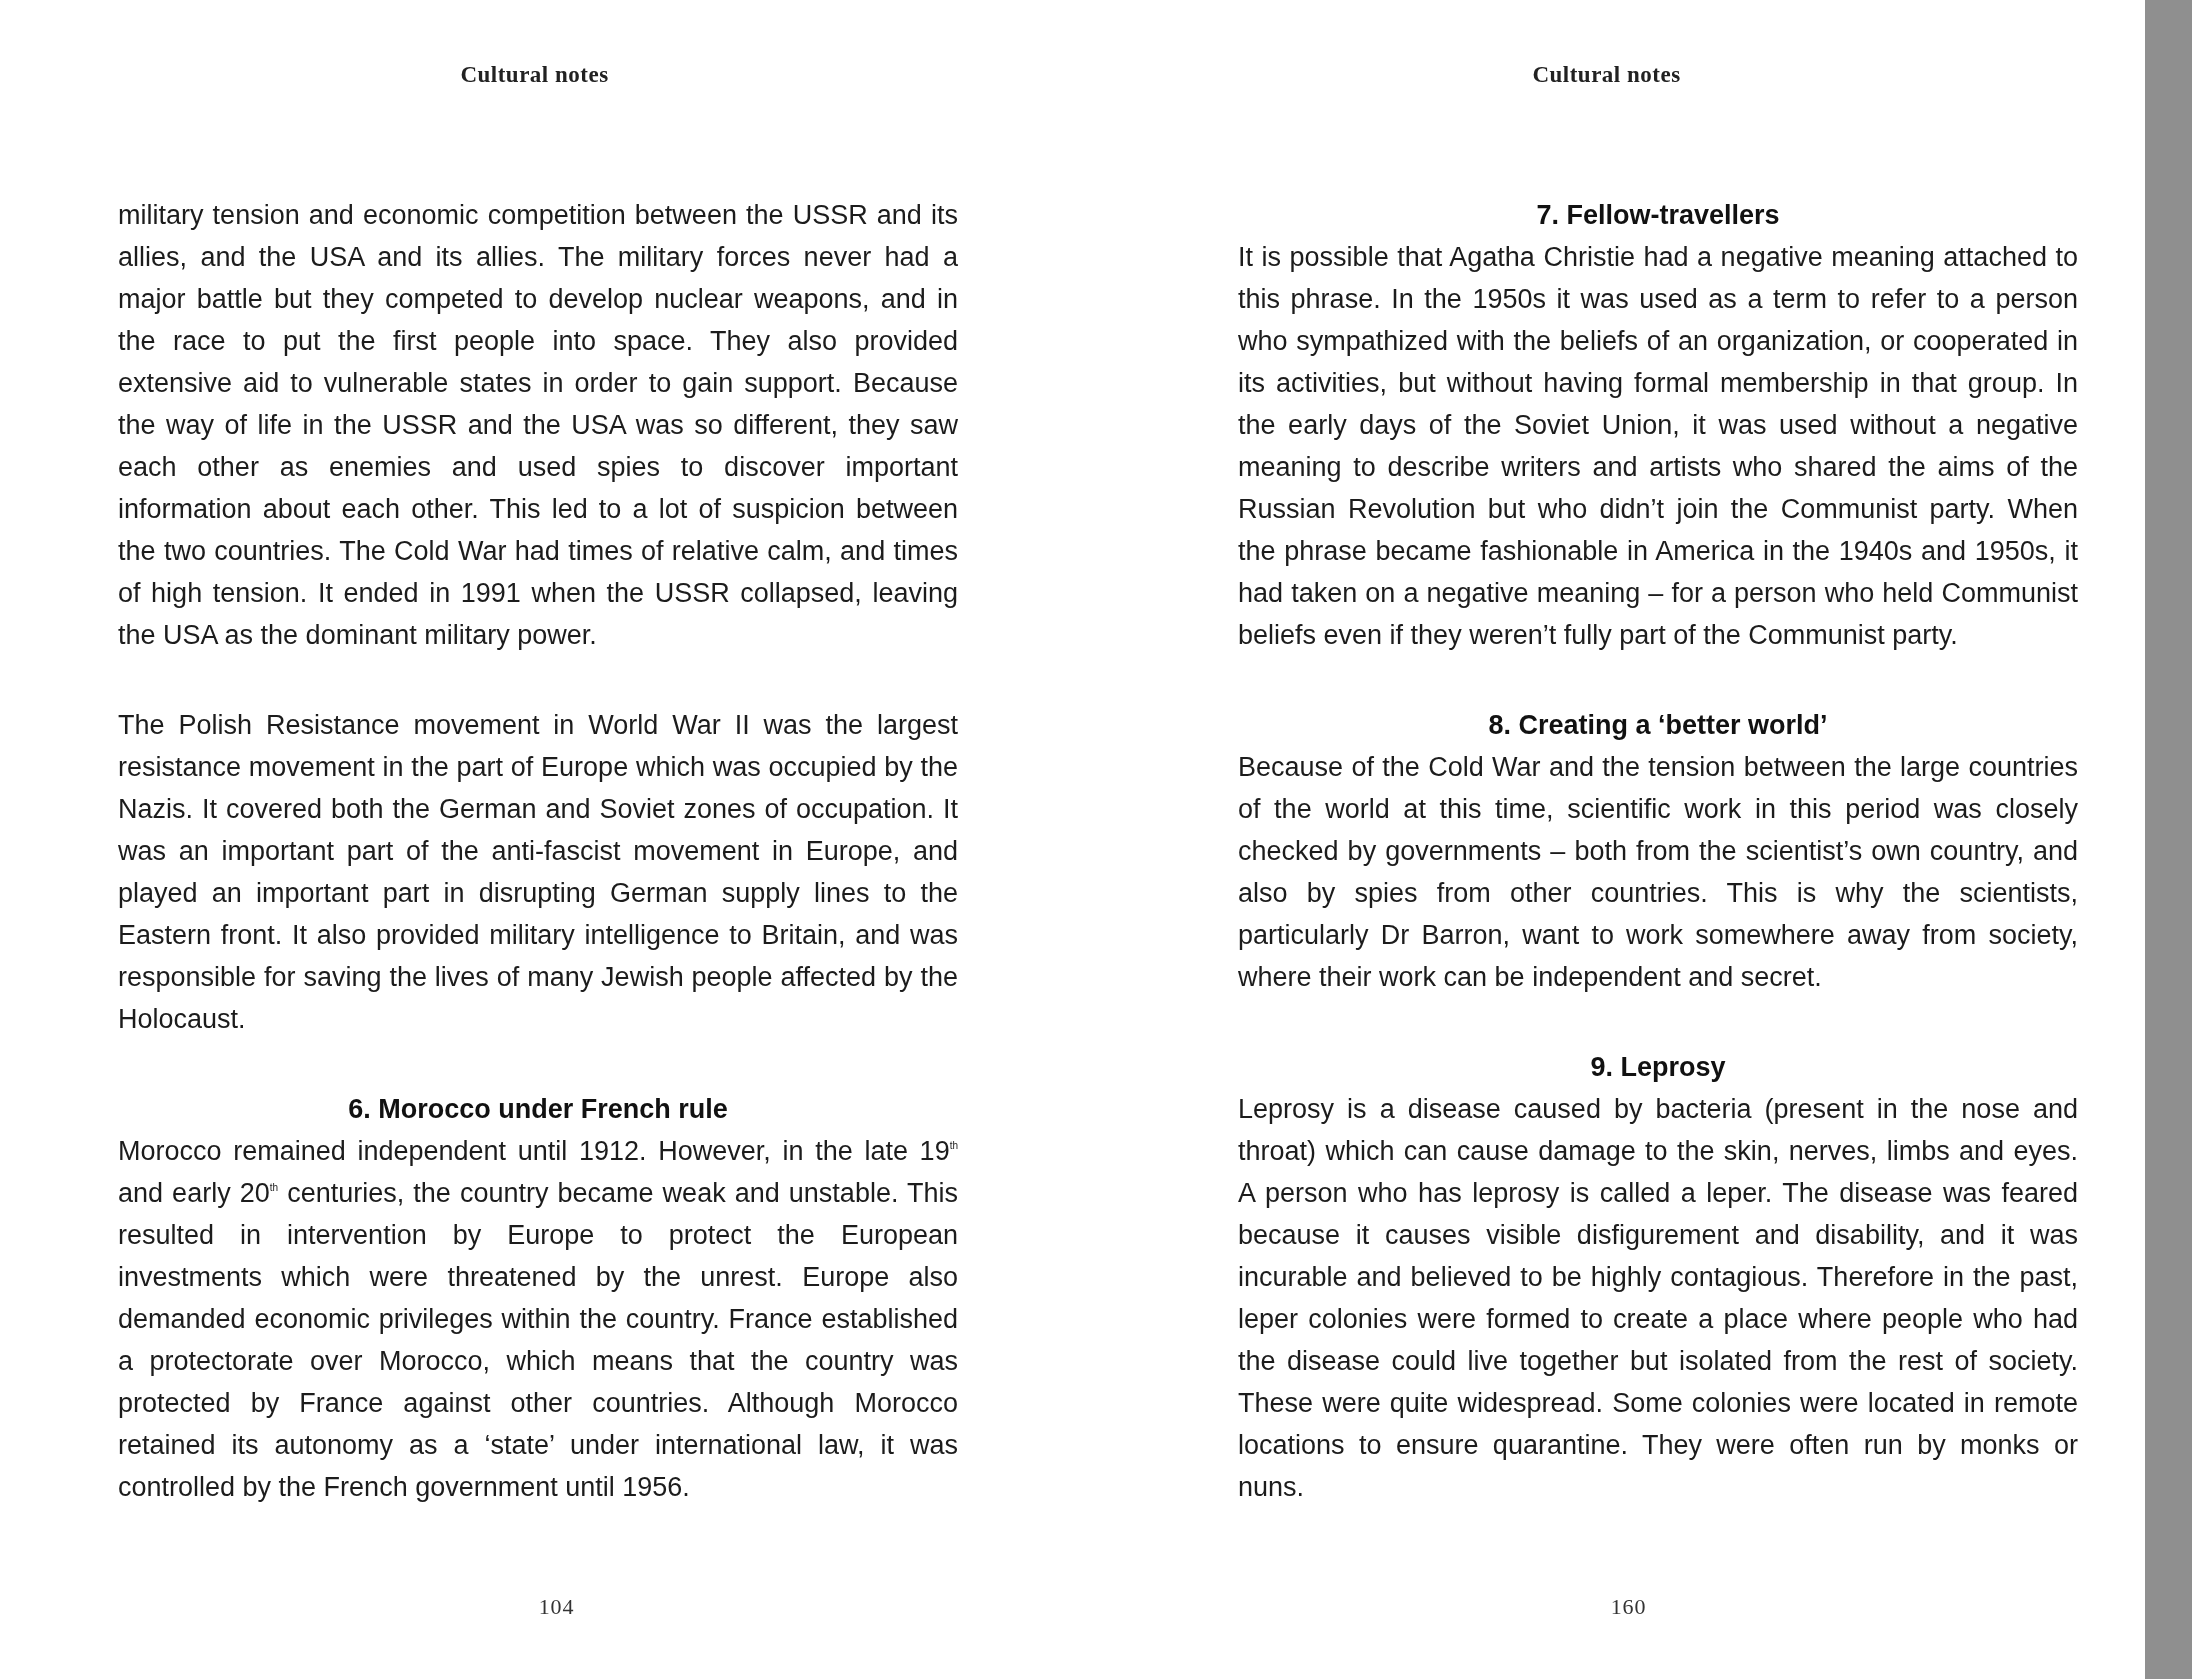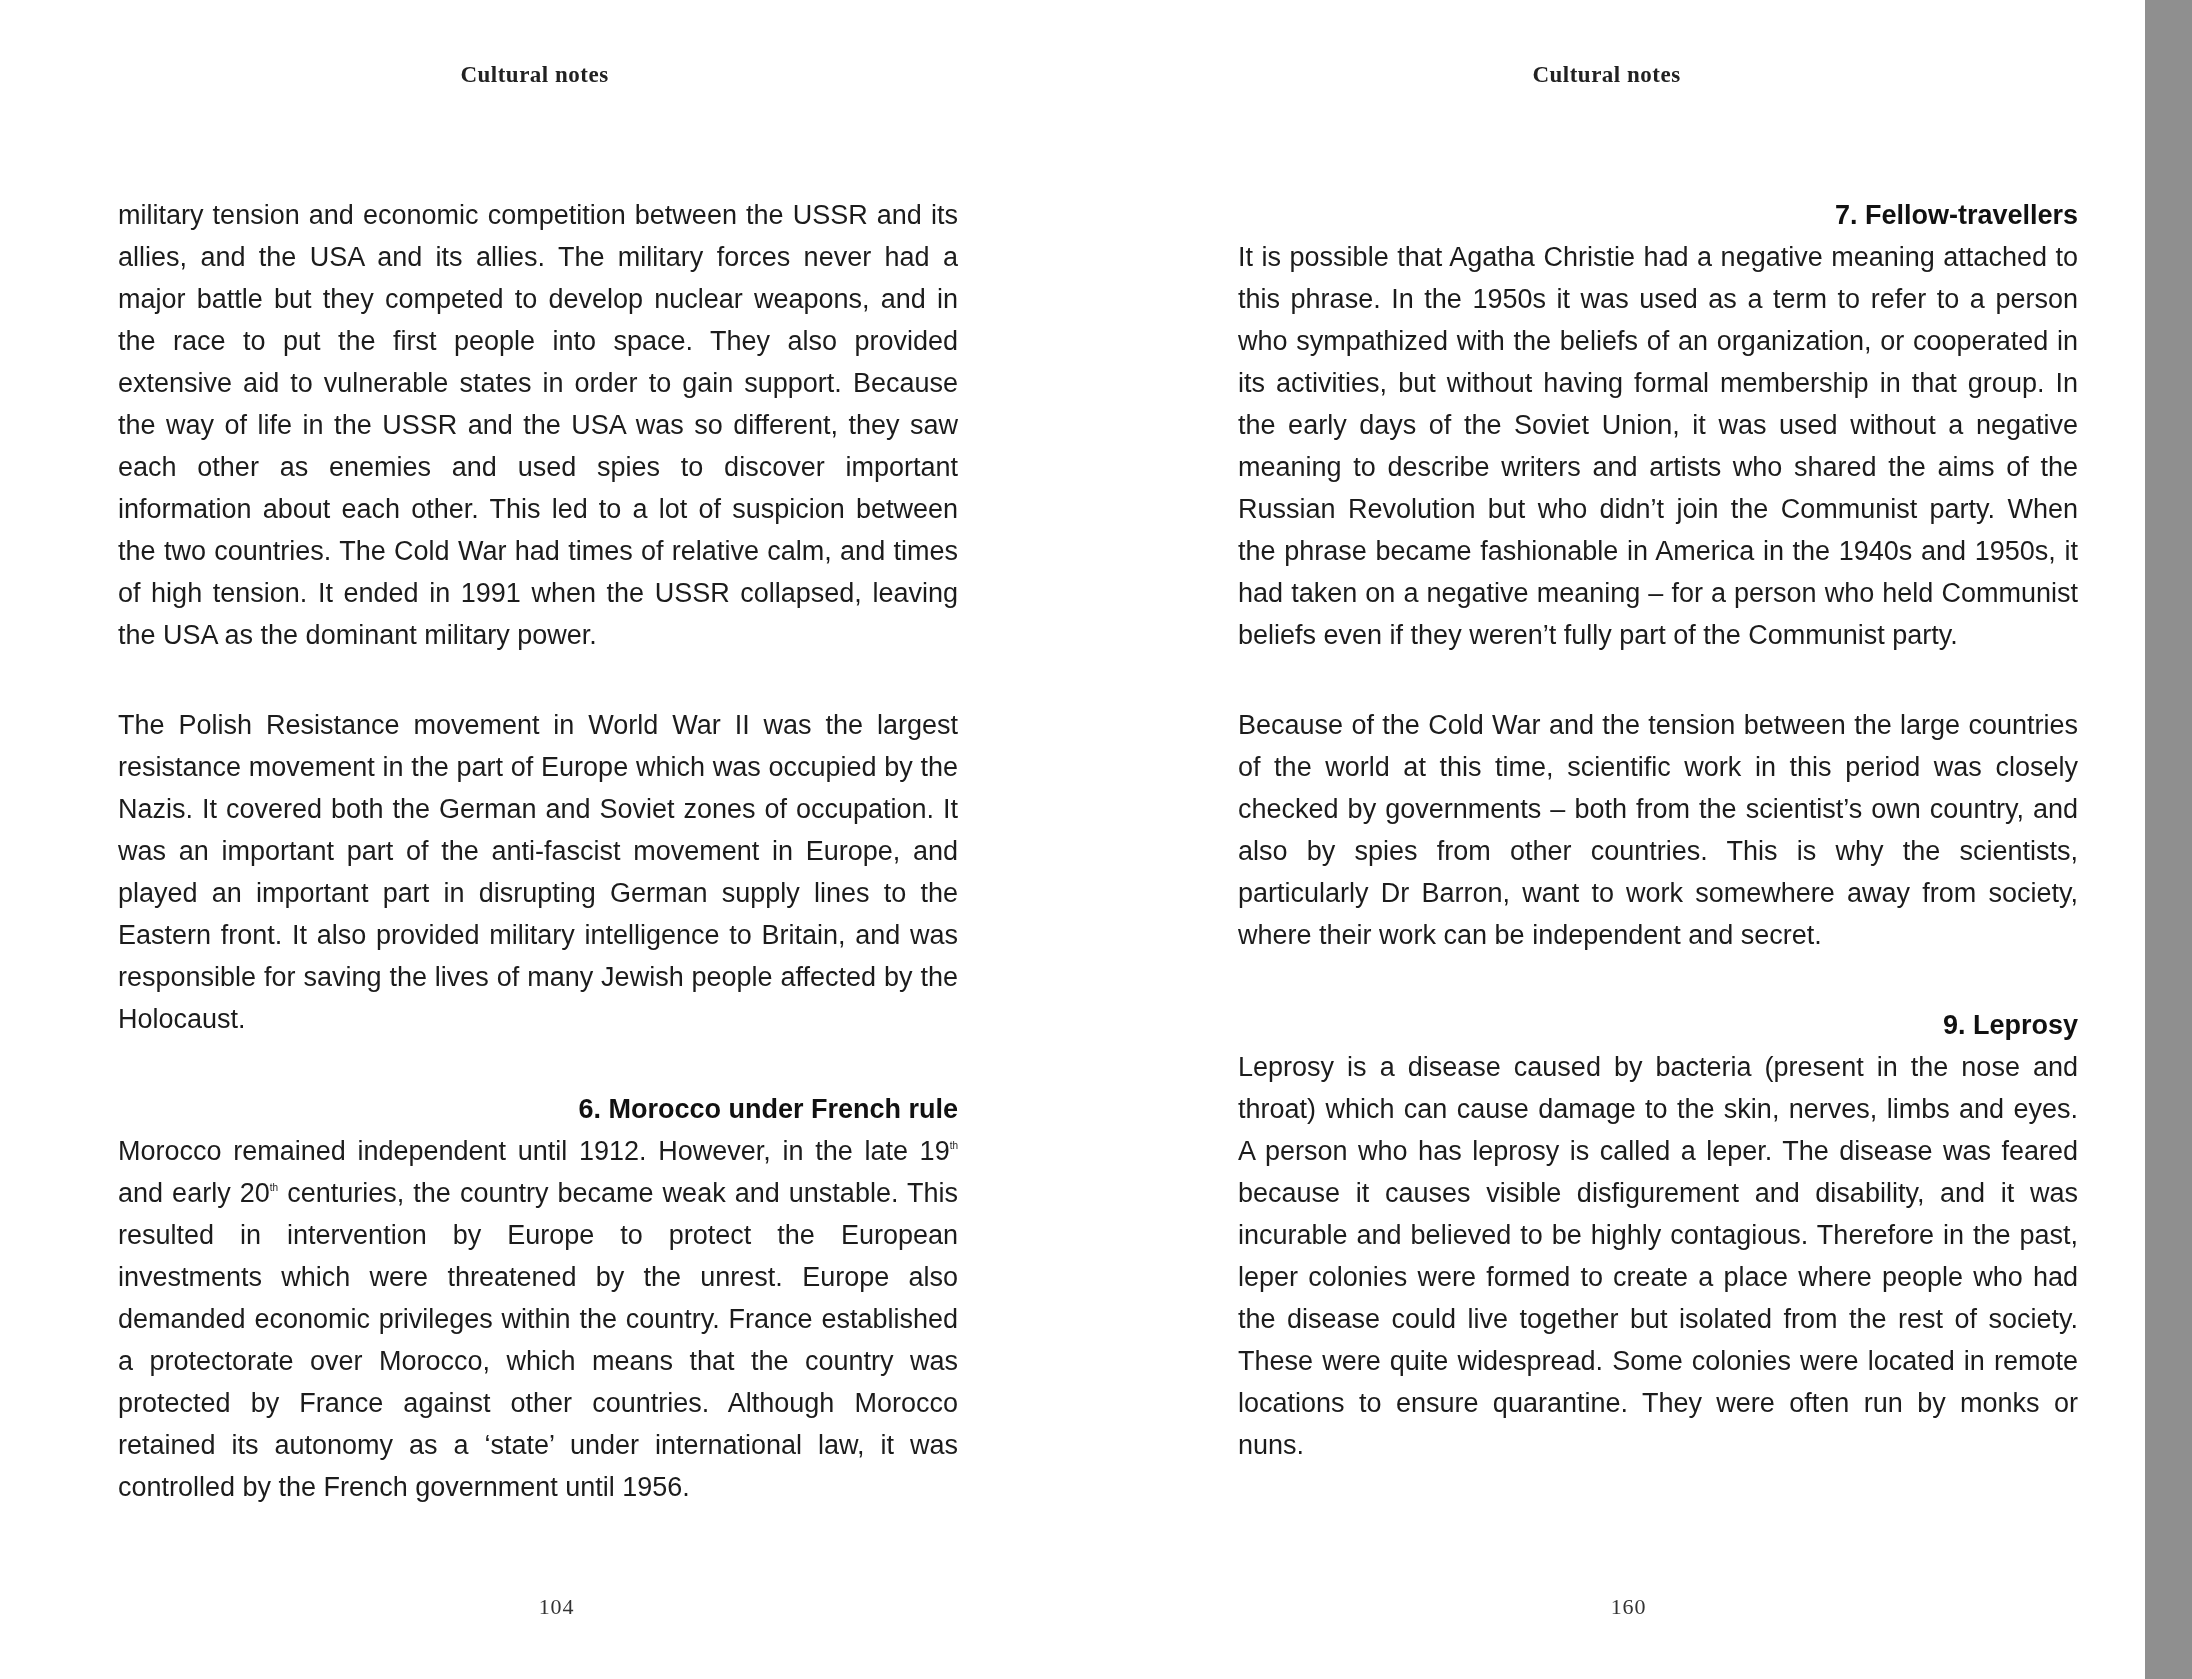--- a/index.html
+++ b/index.html
@@ -33,21 +33,21 @@
     .text-block {
       position: absolute; top: 194px; width: 848px;
       font-size: 27px; line-height: 42px;
       text-align: justify; color: #1c1c1c;
     }
     .page.left .text-block { left: 110px; }
     .page.right .text-block { left: 161px; }
     .section { margin: 0 0 48px 8px; }
     .section h3 {
       margin: 0; font-size: 27px; line-height: 42px; font-weight: bold; color: #111;
-      text-align: right;
+      text-align: center;
     }
     .section p { margin: 0; }
     sup { font-size: 10px; line-height: 0; vertical-align: 11px; }
   </style>
 </head>
 <body>
 
 <div class="page left">
   <div class="running-head">
     <span>Cultural notes</span>
@@ -76,20 +76,21 @@
     <span>Cultural notes</span>
   </div>
 
   <div class="text-block">
     <div class="section">
       <h3>7. Fellow-travellers</h3>
       <p>It is possible that Agatha Christie had a negative meaning attached to this phrase. In the 1950s it was used as a term to refer to a person who sympathized with the beliefs of an organization, or cooperated in its activities, but without having formal membership in that group. In the early days of the Soviet Union, it was used without a negative meaning to describe writers and artists who shared the aims of the Russian Revolution but who didn’t join the Communist party. When the phrase became fashionable in America in the 1940s and 1950s, it had taken on a negative meaning – for a person who held Communist beliefs even if they weren’t fully part of the Communist party.</p>
     </div>
 
     <div class="section">
+      <h3>8. Creating a ‘better world’</h3>
       <p>Because of the Cold War and the tension between the large countries of the world at this time, scientific work in this period was closely checked by governments – both from the scientist’s own country, and also by spies from other countries. This is why the scientists, particularly Dr Barron, want to work somewhere away from society, where their work can be independent and secret.</p>
     </div>
 
     <div class="section">
       <h3>9. Leprosy</h3>
       <p>Leprosy is a disease caused by bacteria (present in the nose and throat) which can cause damage to the skin, nerves, limbs and eyes. A person who has leprosy is called a leper. The disease was feared because it causes visible disfigurement and disability, and it was incurable and believed to be highly contagious. Therefore in the past, leper colonies were formed to create a place where people who had the disease could live together but isolated from the rest of society. These were quite widespread. Some colonies were located in remote locations to ensure quarantine. They were often run by monks or nuns.</p>
     </div>
   </div>
 
   <div class="folio">160</div>

